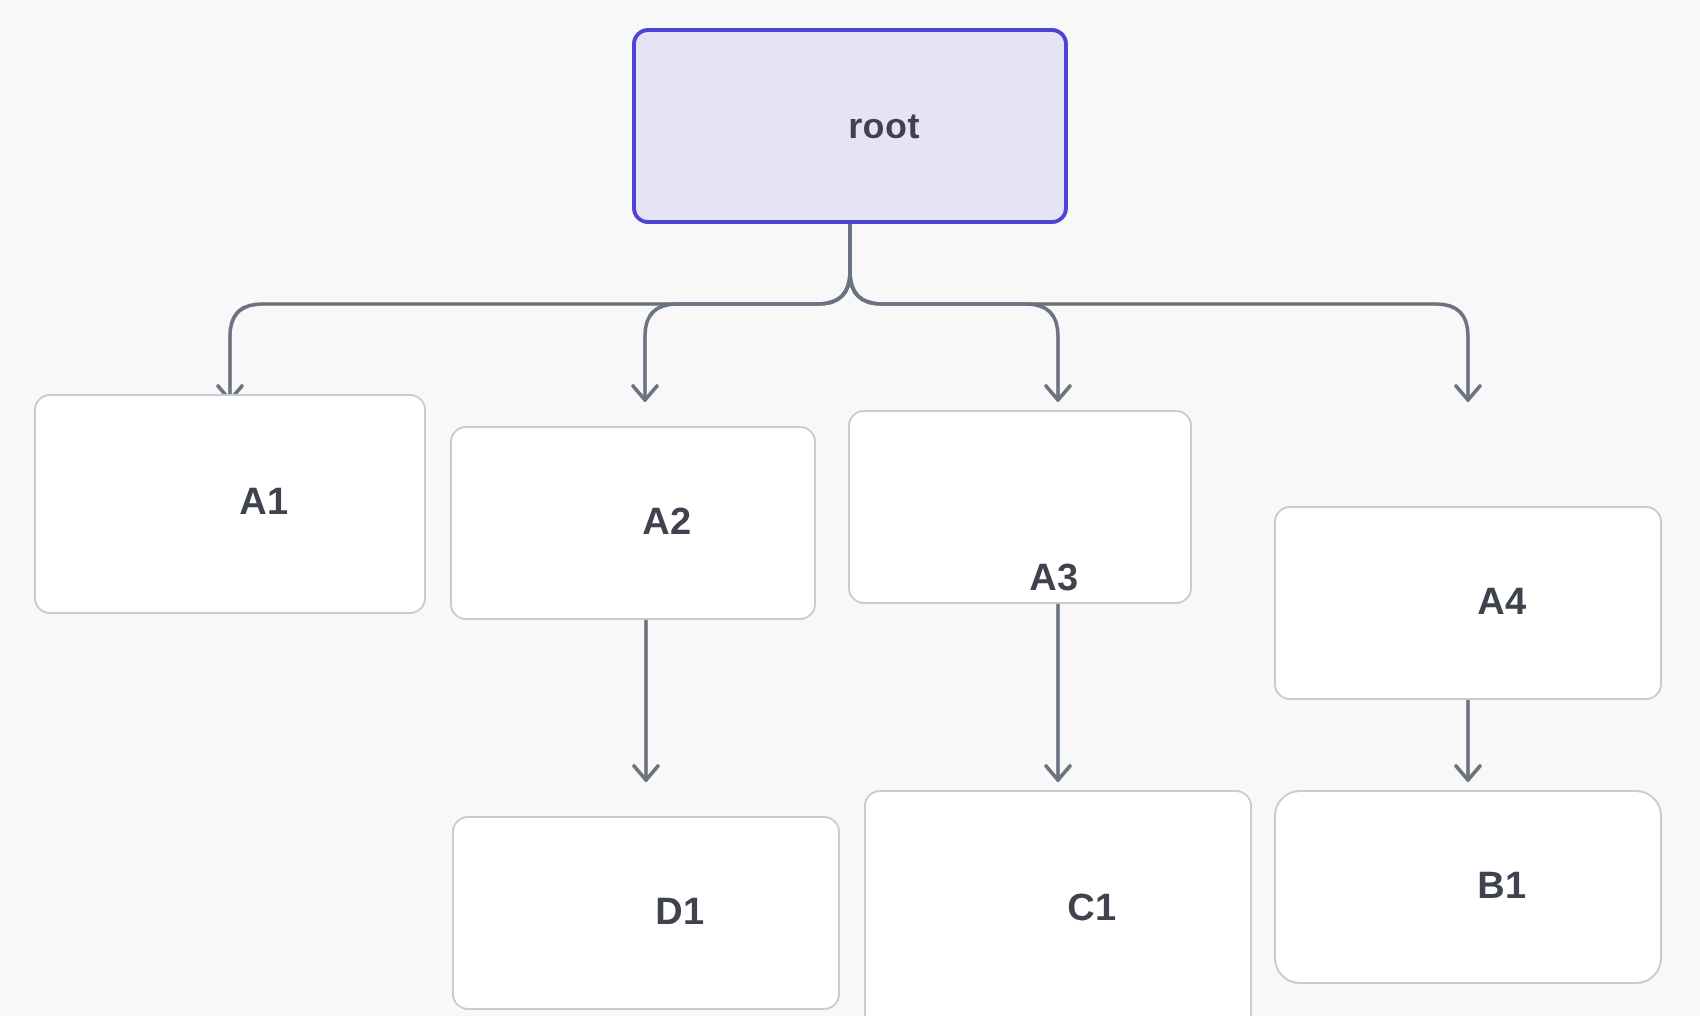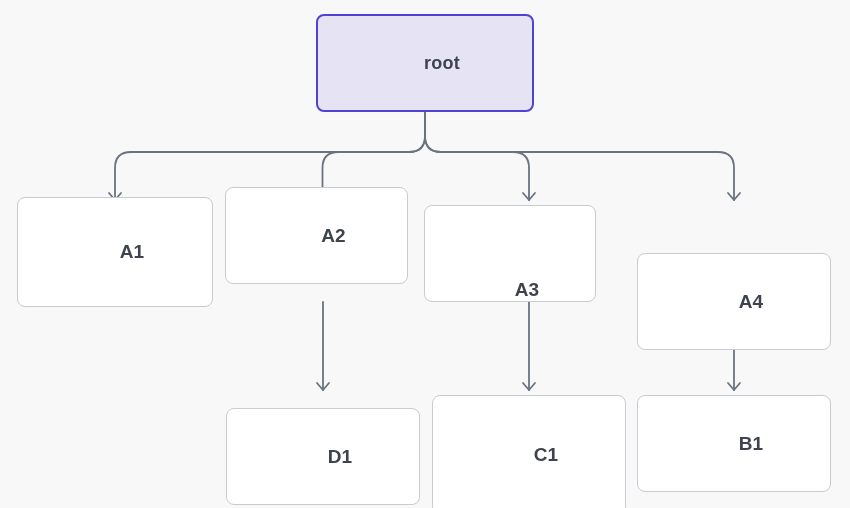--- a/index.html
+++ b/index.html
@@ -71,32 +71,32 @@
       <path d="M 734 302 L 734 390" fill="none" stroke="#6b7280" stroke-width="1.8" stroke-linecap="round" stroke-linejoin="round"></path>
       <path d="M 728 383 L 734 390 L 740 383" fill="none" stroke="#6b7280" stroke-width="1.8" stroke-linecap="round" stroke-linejoin="round"></path>
     </svg>
   <div id="nodes">
       <div class="node root" style="left: 316px; top: 14px; width: 218px; height: 98px;">
         <span class="node-label">root</span>
       </div>
       <div class="node" style="left: 17px; top: 197px; width: 196px; height: 110px;">
         <span class="node-label">A1</span>
       </div>
-      <div class="node" style="left: 225px; top: 187px; width: 183px; height: 97px;">
+      <div class="node" style="left: 225px; top: 213px; width: 183px; height: 97px;">
         <span class="node-label">A2</span>
       </div>
       <div class="node" style="left: 424px; top: 205px; width: 172px; height: 97px; align-items: flex-end;">
         <span class="node-label">A3</span>
       </div>
       <div class="node" style="left: 637px; top: 205px; width: 194px; height: 97px; margin-top: 48px;">
         <span class="node-label">A4</span>
       </div>
       <div class="node" style="left: 226px; top: 408px; width: 194px; height: 97px;">
         <span class="node-label">D1</span>
       </div>
       <div class="node" style="left: 432px; top: 395px; width: 194px; height: 120px;">
         <span class="node-label">C1</span>
       </div>
-      <div class="node" style="left: 637px; top: 395px; width: 194px; height: 97px;">
+      <div class="node" style="left: 637px; top: 395px; width: 194px; height: 97px; border-radius: 13px;">
         <span class="node-label">B1</span>
       </div>
     </div>
 </div>
 
 </body></html>

